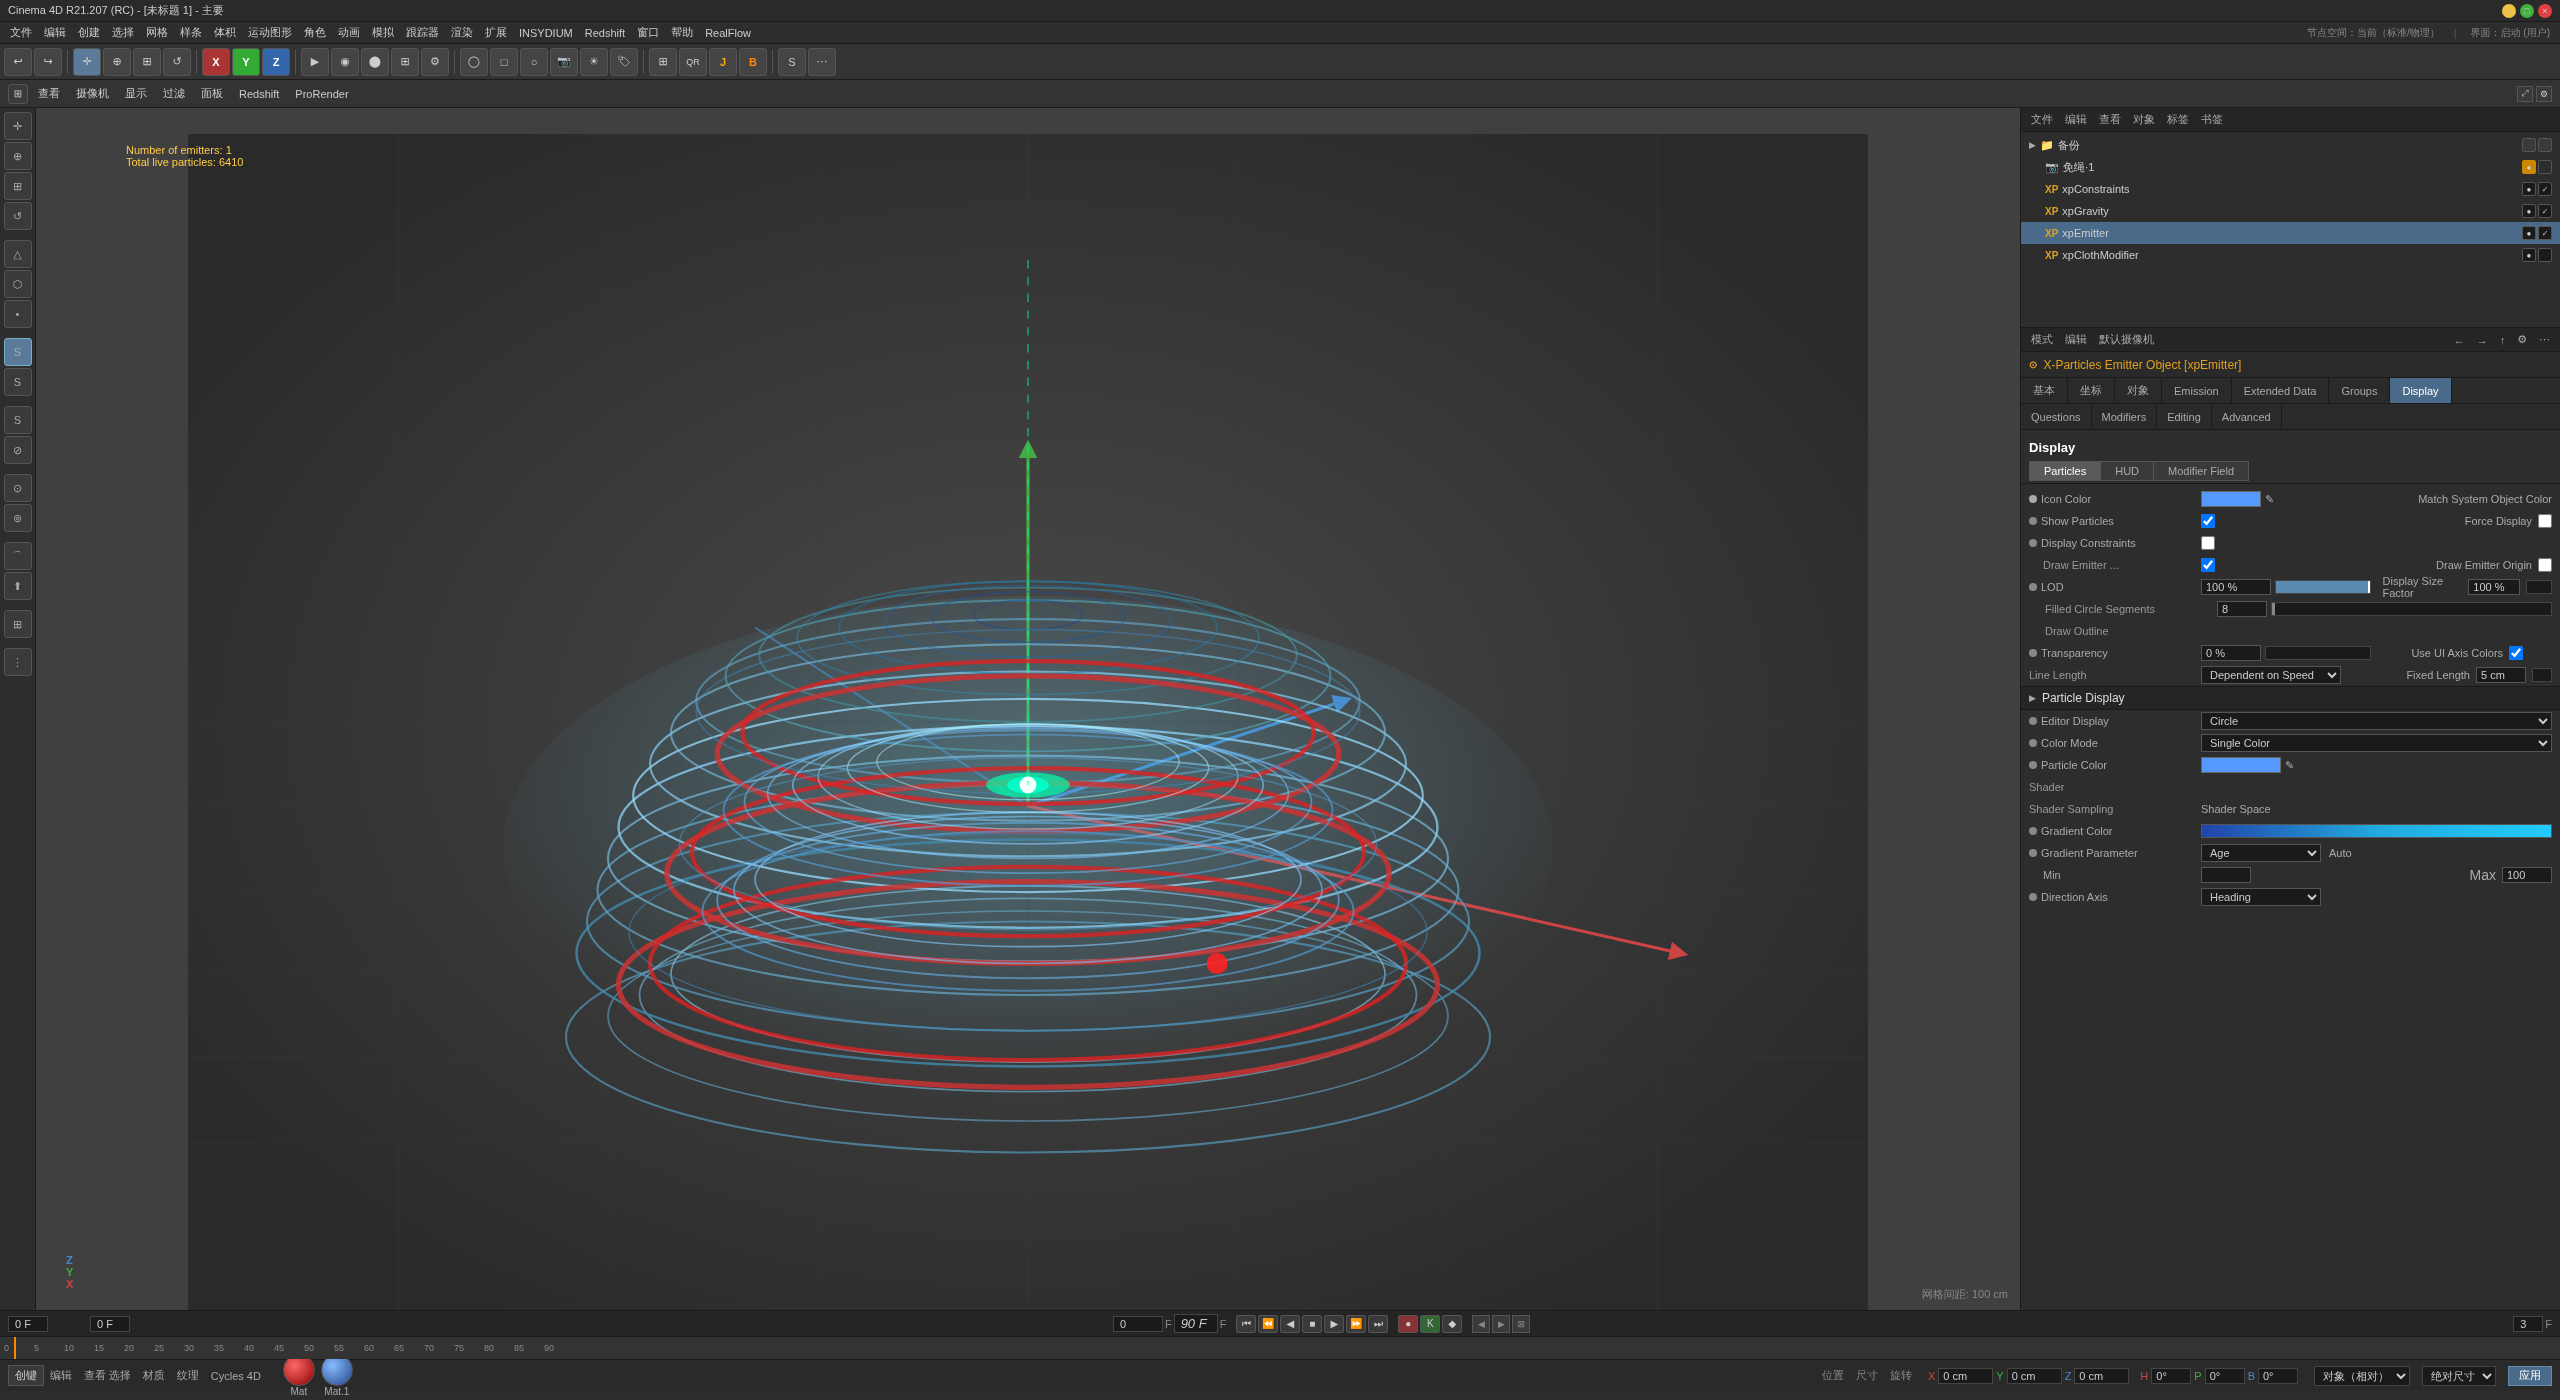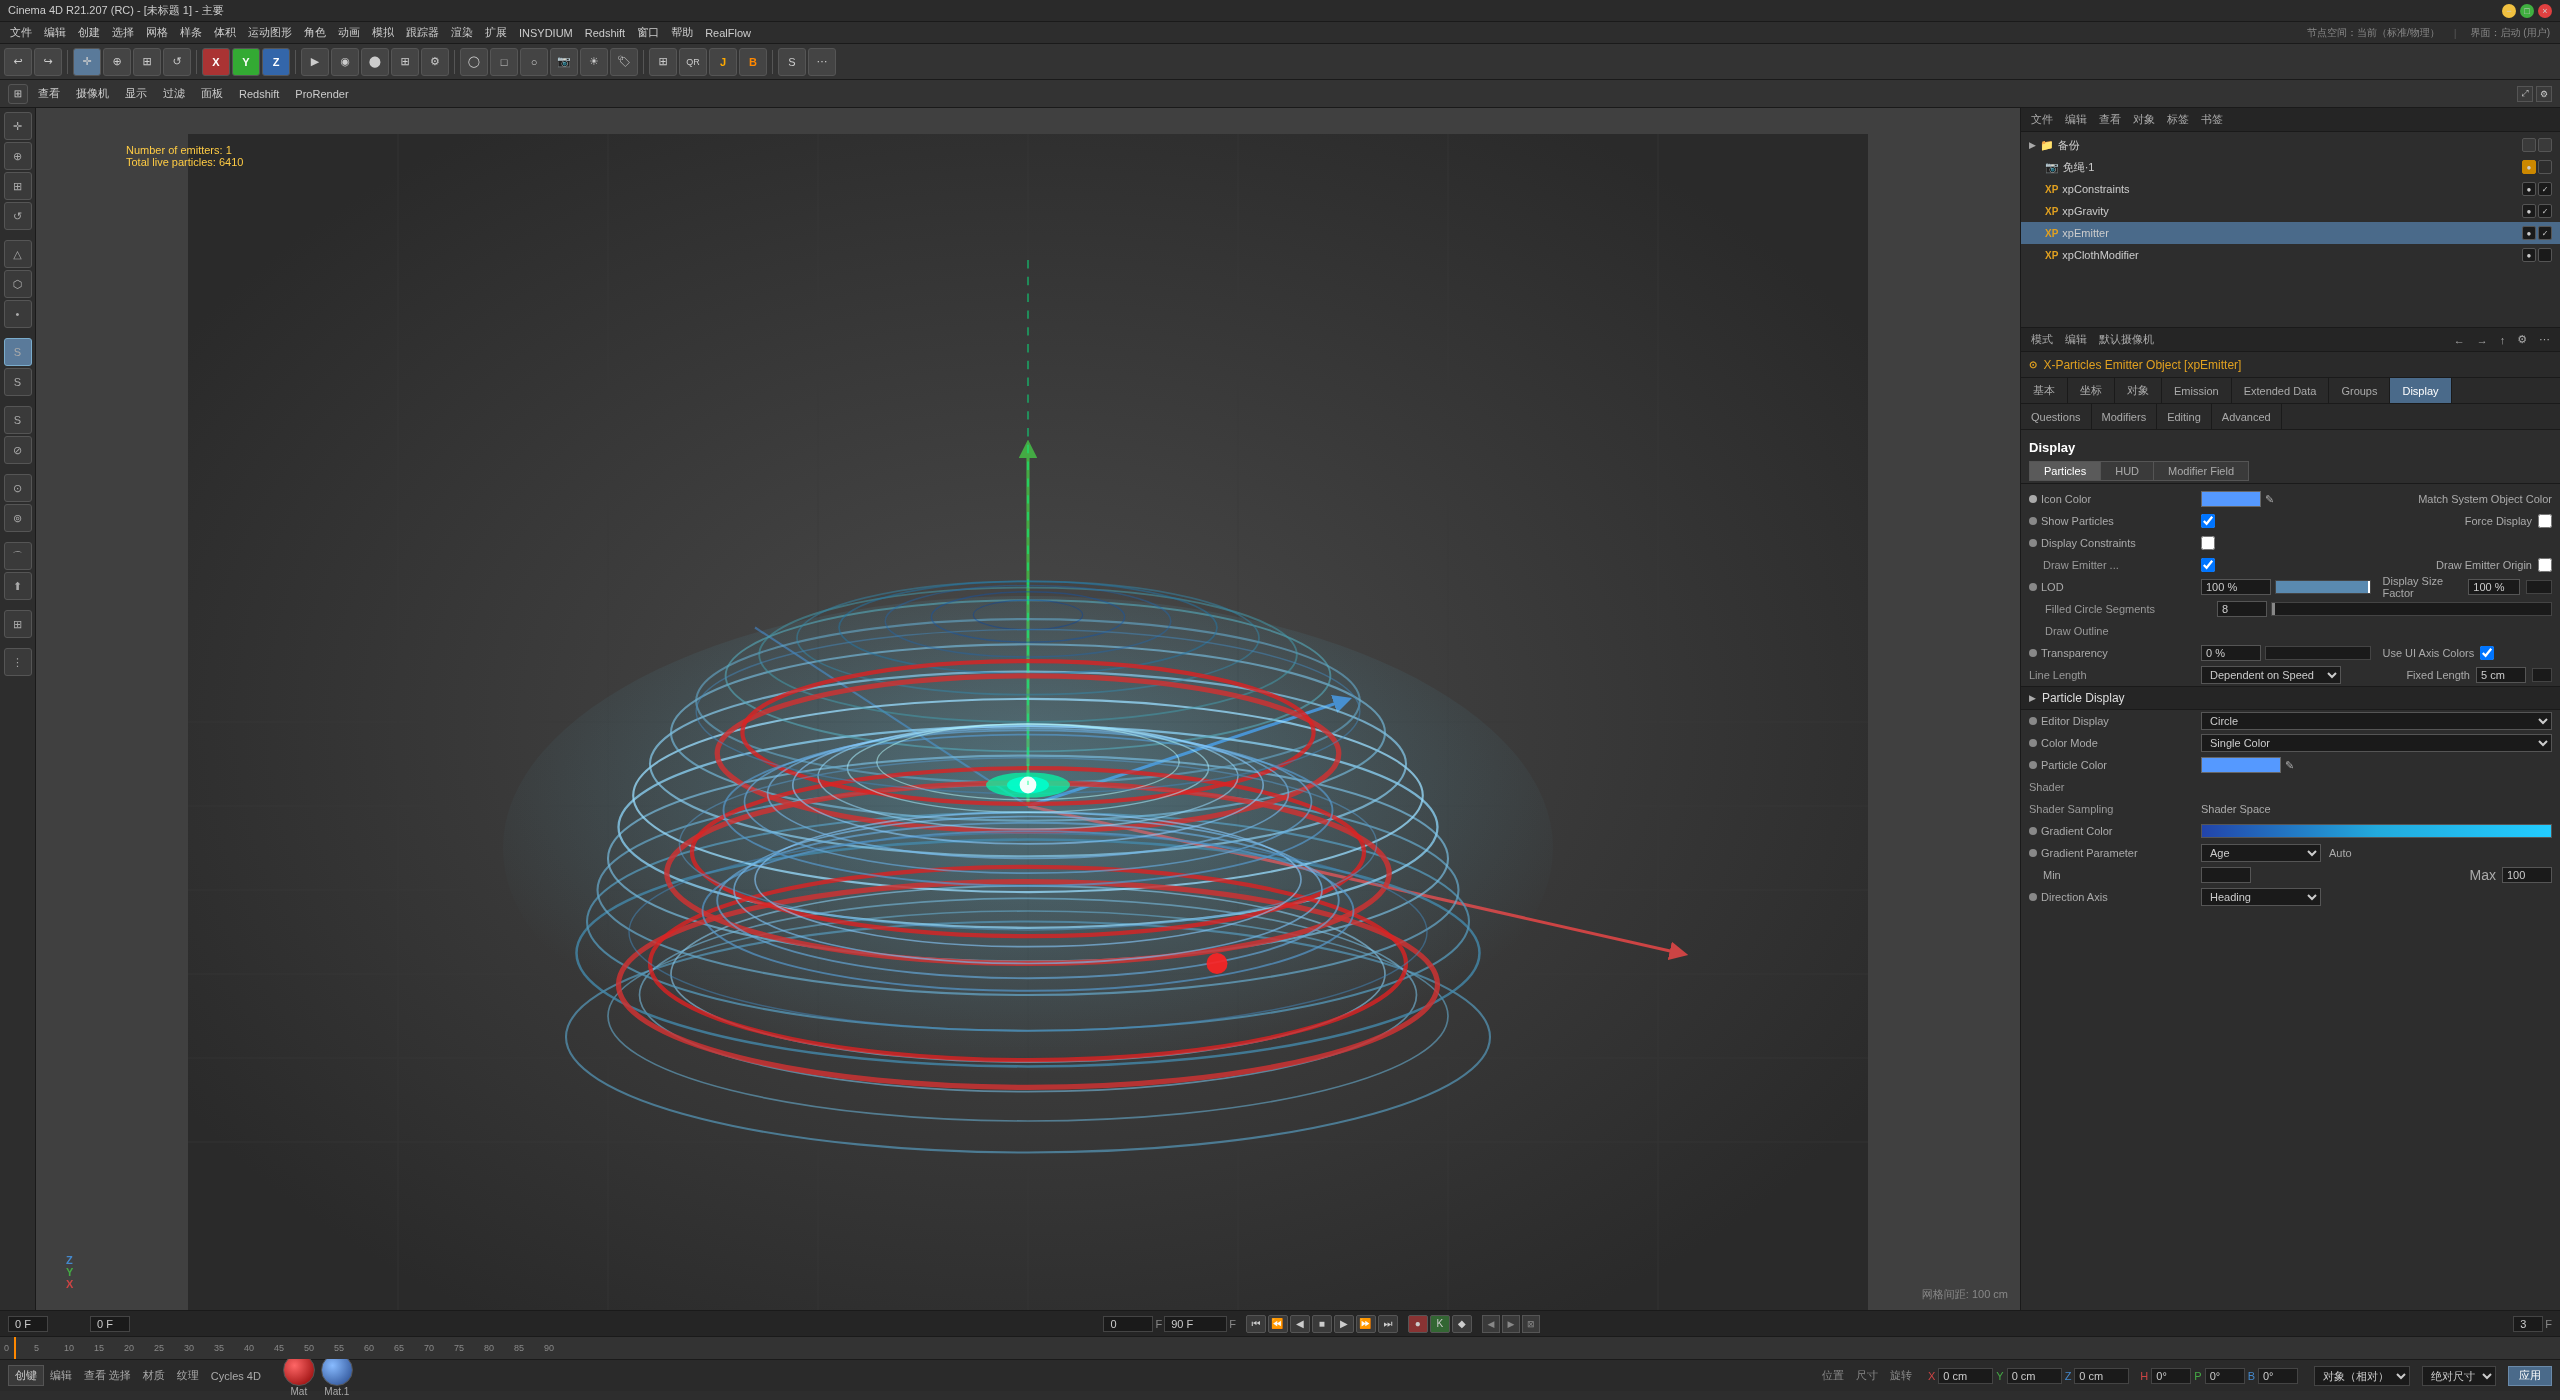--- a/index.html
+++ b/index.html
@@ -925,21 +925,21 @@
             <div class="prop-label">
               <span class="bullet" style="background:#888;"></span>
               <span>Transparency</span>
             </div>
             <div class="prop-value">
               <div style="background:#1a1a1a;border:1px solid #555;width:60px;height:16px;display:flex;align-items:center;padding:0 4px;">
                 <span style="font-size:11px;color:#ccc;">0 %</span>
               </div>
               <div style="flex:1;height:14px;background:#1a1a1a;border:1px solid #444;min-width:80px;"></div>
             </div>
-            <div style="flex:1;display:flex;justify-content:flex-start;align-items:center;gap:6px;">
+            <div style="flex:1;display:flex;justify-content:center;align-items:center;gap:6px;">
               <span style="font-size:11px;color:#aaa;">Use UI Axis Colors</span>
               <input type="checkbox" checked="" class="prop-checkbox" style="">
             </div>
           </div>
 
           <div class="prop-row">
             <div class="prop-label">
               <span style="color:#999;font-size:11px;">Line Length</span>
             </div>
             <div class="prop-value">
@@ -1075,21 +1075,21 @@
 
       <div style="display:flex;align-items:center;gap:4px;min-width:80px;">
         <div style="background:#1a1a1a;border:1px solid #444;padding:1px 6px;font-size:11px;color:#ccc;min-width:40px;">0 F</div>
       </div>
       <div style="background:#1a1a1a;border:1px solid #444;padding:1px 6px;font-size:11px;color:#ccc;min-width:40px;">0 F</div>
       <span style="flex:1;"></span>
 
       <div style="display:flex;align-items:center;gap:2px;">
         <div style="background:#1a1a1a;border:1px solid #444;padding:1px 6px;font-size:11px;color:#ccc;width:50px;">0</div>
         <span style="color:#888;font-size:11px;">F</span>
-        <div style="background:#1a1a1a;border:1px solid #444;padding:1px 6px;font-size:11px;color:#ccc;width:63px;">90 F</div>
+        <div style="background:#1a1a1a;border:1px solid #444;padding:1px 6px;font-size:13px;color:#ccc;width:44px;font-style:italic;">90 F</div>
         <span style="color:#888;font-size:11px;">F</span>
       </div>
 
       <div style="display:flex;align-items:center;gap:2px;margin:0 8px;">
         <div class="timeline-btn">⏮</div>
         <div class="timeline-btn">⏪</div>
         <div class="timeline-btn">◀</div>
         <div class="timeline-btn">■</div>
         <div class="timeline-btn">▶</div>
         <div class="timeline-btn">⏩</div>

